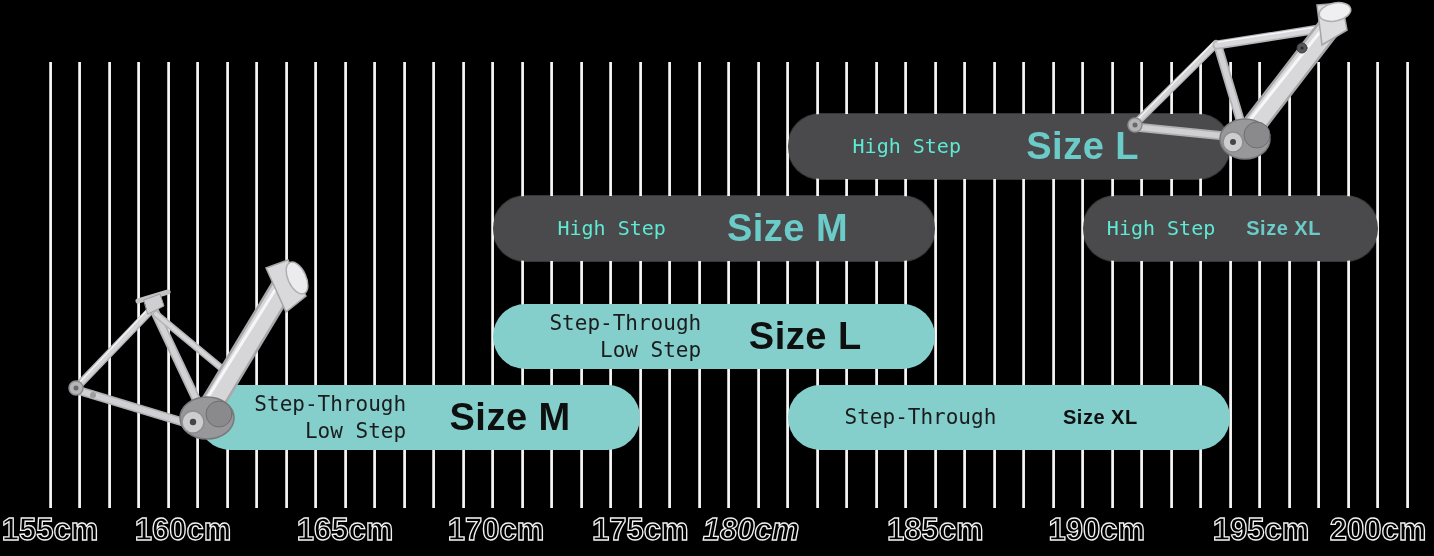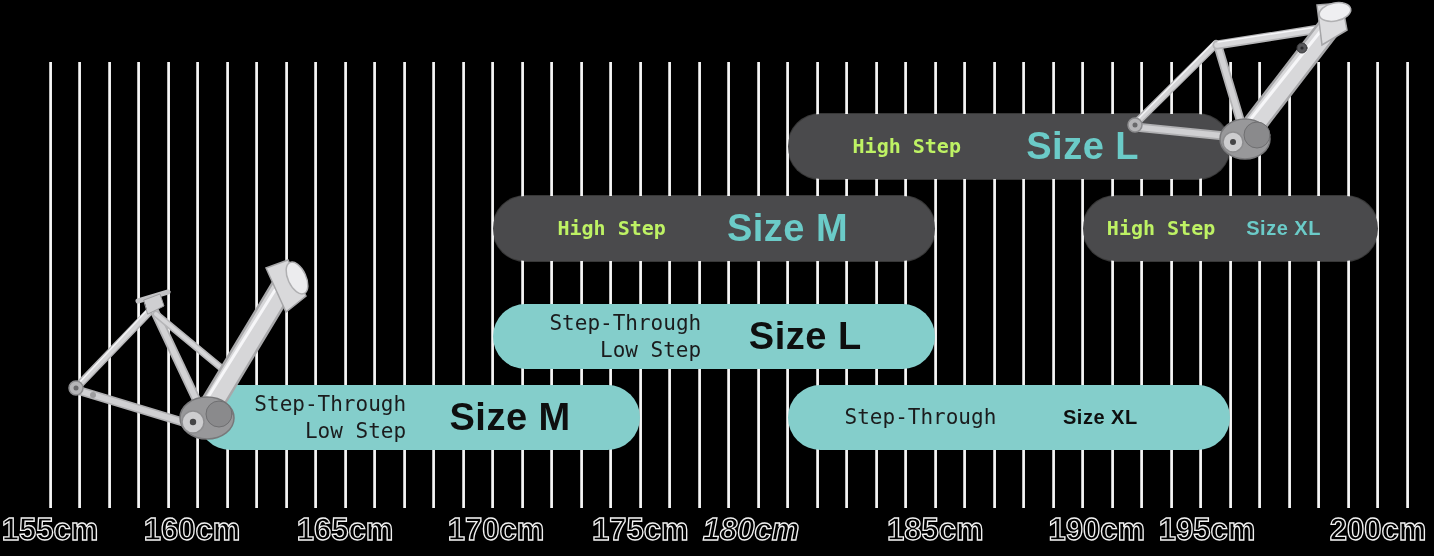--- a/index.html
+++ b/index.html
@@ -16,21 +16,21 @@
     border-radius:999px;box-sizing:border-box;padding:0 26px 0 24px;
   }
   .pill.dark{background:#4a4a4c;box-shadow:0 0 0 1px rgba(255,255,255,0.22);}
   .pill.teal{background:#84cecb;}
   .pill-label{
     flex:0 0 38%;text-align:right;
     font-family:"DejaVu Sans Mono",monospace;
     font-size:20px;line-height:27px;white-space:pre;
   }
   .pill.teal .pill-label{flex-basis:47%;font-size:21px;color:#1b1c1d;}
-  .pill.dark .pill-label{color:#bef264;font-weight:bold;}
+  .pill.dark .pill-label{color:#5eead4;}
   .pill-size{
     flex:1;text-align:center;font-weight:bold;font-size:38px;letter-spacing:0.5px;
   }
   .pill.dark .pill-size{color:#6bcbc8;}
   .pill.teal .pill-size{color:#0e0f0f;}
   .pill-size.small-size{font-size:20px;}
   .tick-label{
     position:absolute;top:512px;z-index:2;transform:translateX(-50%);
     font-weight:bold;font-size:31px;color:#000;
     -webkit-text-stroke:1.3px #f2f2f2;
@@ -113,28 +113,28 @@
         <div class="pill-label"><div>Step-Through</div><div>Low Step</div></div>
         <div class="pill-size">Size M</div>
       </div>
       <div class="pill teal" style="left: 787.75px; width: 442.65px; top: 385px; height: 65px;">
         <div class="pill-label"><div>Step-Through</div></div>
         <div class="pill-size small-size">Size XL</div>
       </div>
     </div>
   <div id="axis">
       <div class="tick-label" style="left: 50px; text-align: center;">155cm</div>
-      <div class="tick-label" style="left: 192px;">160cm</div>
+      <div class="tick-label" style="left: 183px;">160cm</div>
       <div class="tick-label" style="left: 345.1px;">165cm</div>
       <div class="tick-label" style="left: 496px;">170cm</div>
       <div class="tick-label" style="left: 640.2px;">175cm</div>
       <div class="tick-label" style="left: 751px; font-style: italic;">180cm</div>
       <div class="tick-label" style="left: 935.3px;">185cm</div>
       <div class="tick-label" style="left: 1082.85px; margin-left: 14px;">190cm</div>
-      <div class="tick-label" style="left: 1207px;">195cm</div>
+      <div class="tick-label" style="left: 1261px;">195cm</div>
       <div class="tick-label" style="left: 1377.95px;">200cm</div>
     </div>
 
   <svg class="bike" style="left:56px;top:254px" width="262" height="196" viewBox="0 0 262 196">
     <g stroke-linecap="round" fill="none">
 
       <path d="M21,133 L96,55" stroke="#b6b6b8" stroke-width="8"></path>
       <path d="M21,133 L96,55" stroke="#d4d4d6" stroke-width="5"></path>
       <path d="M22,130 L94,53" stroke="#f4f4f6" stroke-width="1.5"></path>
 

